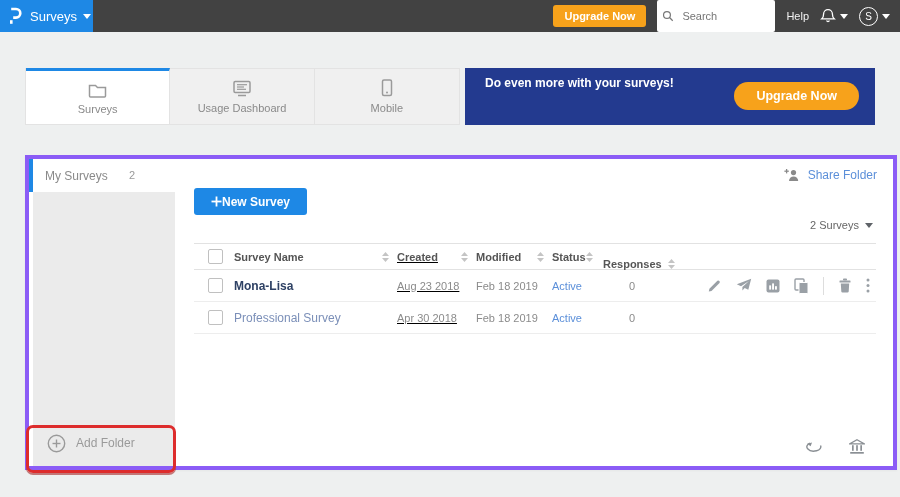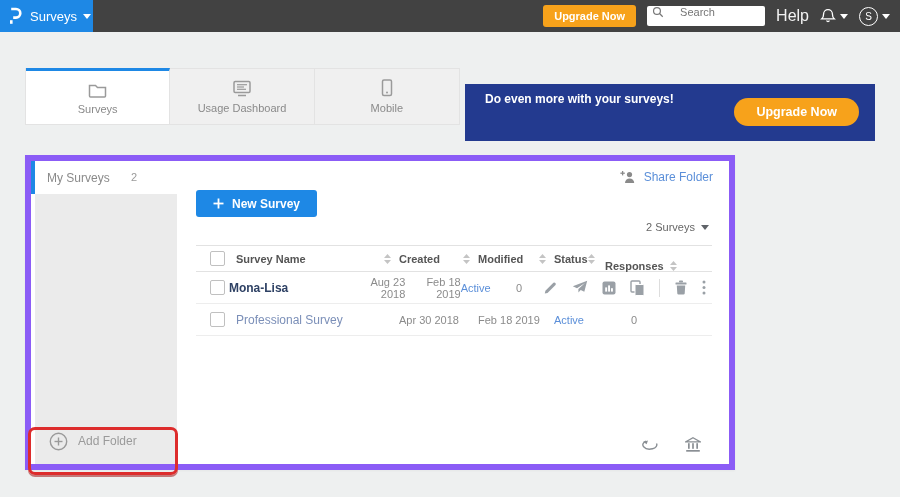--- a/index.html
+++ b/index.html
@@ -9,74 +9,74 @@
   
   .topbar { position:absolute; top:0; left:0; width:900px; height:32px; background:#424242; z-index:5; }
   .logo-block { position:absolute; top:0; left:0; width:93px; height:32px; background:#1e88e5;
     display:flex; align-items:center; gap:8px; padding-left:8px; cursor:pointer; }
   .logo-block .appmenu { color:#fff; font-size:13px; display:flex; align-items:center; gap:6px; }
   .caret-w { width:0; height:0; border-left:4px solid transparent; border-right:4px solid transparent; border-top:5px solid #fff; }
   .caret-g { width:0; height:0; border-left:4px solid transparent; border-right:4px solid transparent; border-top:5px solid #5f6368; }
   .topbar-right { position:absolute; right:10px; top:0; height:32px; display:flex; align-items:center; gap:11px; }
   .btn-upgrade-top { background:#f7a21b; color:#fff; font-weight:bold; font-size:11px;
     padding:5px 11px; border-radius:3px; border:none; cursor:pointer; }
-  .searchbox { width:118px; height:20px; background:#fff; border-radius:2px; display:flex; align-items:flex-start; padding:0 5px; gap:16px; }
+  .searchbox { width:118px; height:32px; background:#fff; border-radius:2px; display:flex; align-items:center; padding:0 5px; gap:8px; }
   .searchbox input { border:none; outline:none; width:90px; font-size:11px; color:#444; background:transparent;
     font-family:"Liberation Sans","DejaVu Sans",sans-serif; }
-  .help-link { color:#f2f2f2; font-size:16px; cursor:pointer; }
+  .help-link { color:#f2f2f2; font-size:11px; cursor:pointer; }
   .bell-wrap, .avatar-wrap { display:flex; align-items:center; gap:4px; cursor:pointer; }
   .avatar { width:19px; height:19px; border:1.5px solid #fff; border-radius:50%; color:#fff;
     font-size:10px; display:flex; align-items:center; justify-content:center; }
 
   
   .tabs-group { position:absolute; left:25px; top:68px; width:435px; height:57px; display:flex;
     border:1px solid #e3e3e3; background:#f0f0f0; }
   .tab { width:145px; display:flex; flex-direction:column; align-items:center; justify-content:center; gap:5px;
     border-right:1px solid #e3e3e3; cursor:pointer; color:#8a8a8a; font-size:11px; background:#f0f0f0; }
   .tab:last-child { border-right:none; }
   .tab.active { background:#fff; border-top:3px solid #1e88e5; margin-top:-1px; }
 
   
-  .banner { position:absolute; left:465px; top:68px; width:410px; height:57px; background:#233a8f; color:#fff;margin-top:16px; }
+  .banner { position:absolute; left:465px; top:68px; width:410px; height:57px; background:#233a8f; color:#fff; }
   .banner-title { position:absolute; left:20px; top:8px; font-size:12px; font-weight:bold; }
   .banner-bullets { position:absolute; left:32px; top:25px; }
   .bullet-row { display:flex; align-items:center; gap:8px; font-size:10.5px; height:14px; }
   .bullet-dot { width:4px; height:4px; border-radius:50%; background:#fff; flex:none; }
   .btn-upgrade-banner { position:absolute; right:16px; top:14px; height:28px; padding:0 22px; border-radius:14px;
     background:#f7a21b; color:#fff; font-weight:bold; font-size:12.5px; border:none; cursor:pointer; }
 
   
-  .panel { position:absolute; left:25px; top:155px; width:710px; height:315px; background:#fff;
-    border:6px solid #8b5cf6; box-shadow:0 1px 2px rgba(0,0,0,.04); }
+  .panel { position:absolute; left:25px; top:155px; width:872px; height:315px; background:#fff;
+    border:4px solid #8b5cf6; box-shadow:0 1px 2px rgba(0,0,0,.04); }
   .sel-bar { position:absolute; left:0; top:0; width:4px; height:33px; background:#1e88e5; }
   .folder-name { position:absolute; left:16px; top:10px; font-size:12px; color:#8a8a8a; cursor:pointer; }
   .folder-count { position:absolute; left:100px; top:10px; font-size:11px; color:#9a9a9a; }
   .share { position:absolute; right:16px; top:9px; display:flex; align-items:flex-end; gap:7px; cursor:pointer; }
   .share span { color:#5b8fd9; font-size:12px; }
 
   .sidebar { position:absolute; left:4px; top:33px; width:142px; bottom:0; background:#ebebeb; }
   .add-folder { position:absolute; left:2px; right:2px; bottom:3px; height:40px; display:flex; align-items:center;
     gap:10px; padding-left:12px; color:#9a9a9a; font-size:12px; cursor:pointer; }
   .red-box { position:absolute; left:-3px; top:266px; width:150px; height:48px; border:3px solid #dd2c2c;
     border-radius:7px; box-shadow:0 2px 0 rgba(160,20,20,.55); pointer-events:none; z-index:4; }
 
   .btn-new-survey { position:absolute; left:165px; top:29px; height:27px; padding:0 17px; background:#1e88e5;
     border:none; border-radius:3px; color:#fff; font-weight:bold; font-size:12px; display:flex; align-items:center;
-    gap:8px; cursor:pointer; }
+    gap:0; cursor:pointer; }
   .count-dd { position:absolute; right:20px; top:60px; display:flex; align-items:center; gap:6px;
     color:#666; font-size:11px; cursor:pointer; }
 
   
   .tbl { position:absolute; left:165px; right:17px; top:84px; }
   .tr { display:flex; align-items:center; height:32px; border-bottom:1px solid #ededed;text-align:right; }
   .tr.head { height:27px; border-top:1px solid #e2e2e2; border-bottom:1px solid #e2e2e2; }
   .cell { display:flex; align-items:center; }
   .c-cb { width:40px; padding-left:14px; }
   .c-name { width:163px; }
-  .c-created { width:79px; }
+  .c-created { width:79px;text-decoration:underline; }
   .c-modified { width:76px; }
   .c-status { width:47px; }
   .c-resp { width:66px; justify-content:center; }
   .c-actions { flex:1; justify-content:flex-end; gap:14px; padding-right:6px; }
   .tr.head .cell { justify-content:space-between; padding-right:8px; }
   .tr.head .c-cb { justify-content:flex-start; }
   .tr.head .c-resp { justify-content:flex-start; padding-left:4px; }
   .hlabel { font-size:11px; font-weight:bold; color:#555; }
   .checkbox { width:15px; height:15px; border:1px solid #c0c0c0; border-radius:2px; background:#fff; cursor:pointer; }
   .name-strong { font-size:12px; font-weight:bold; color:#2e4164; cursor:pointer; }

